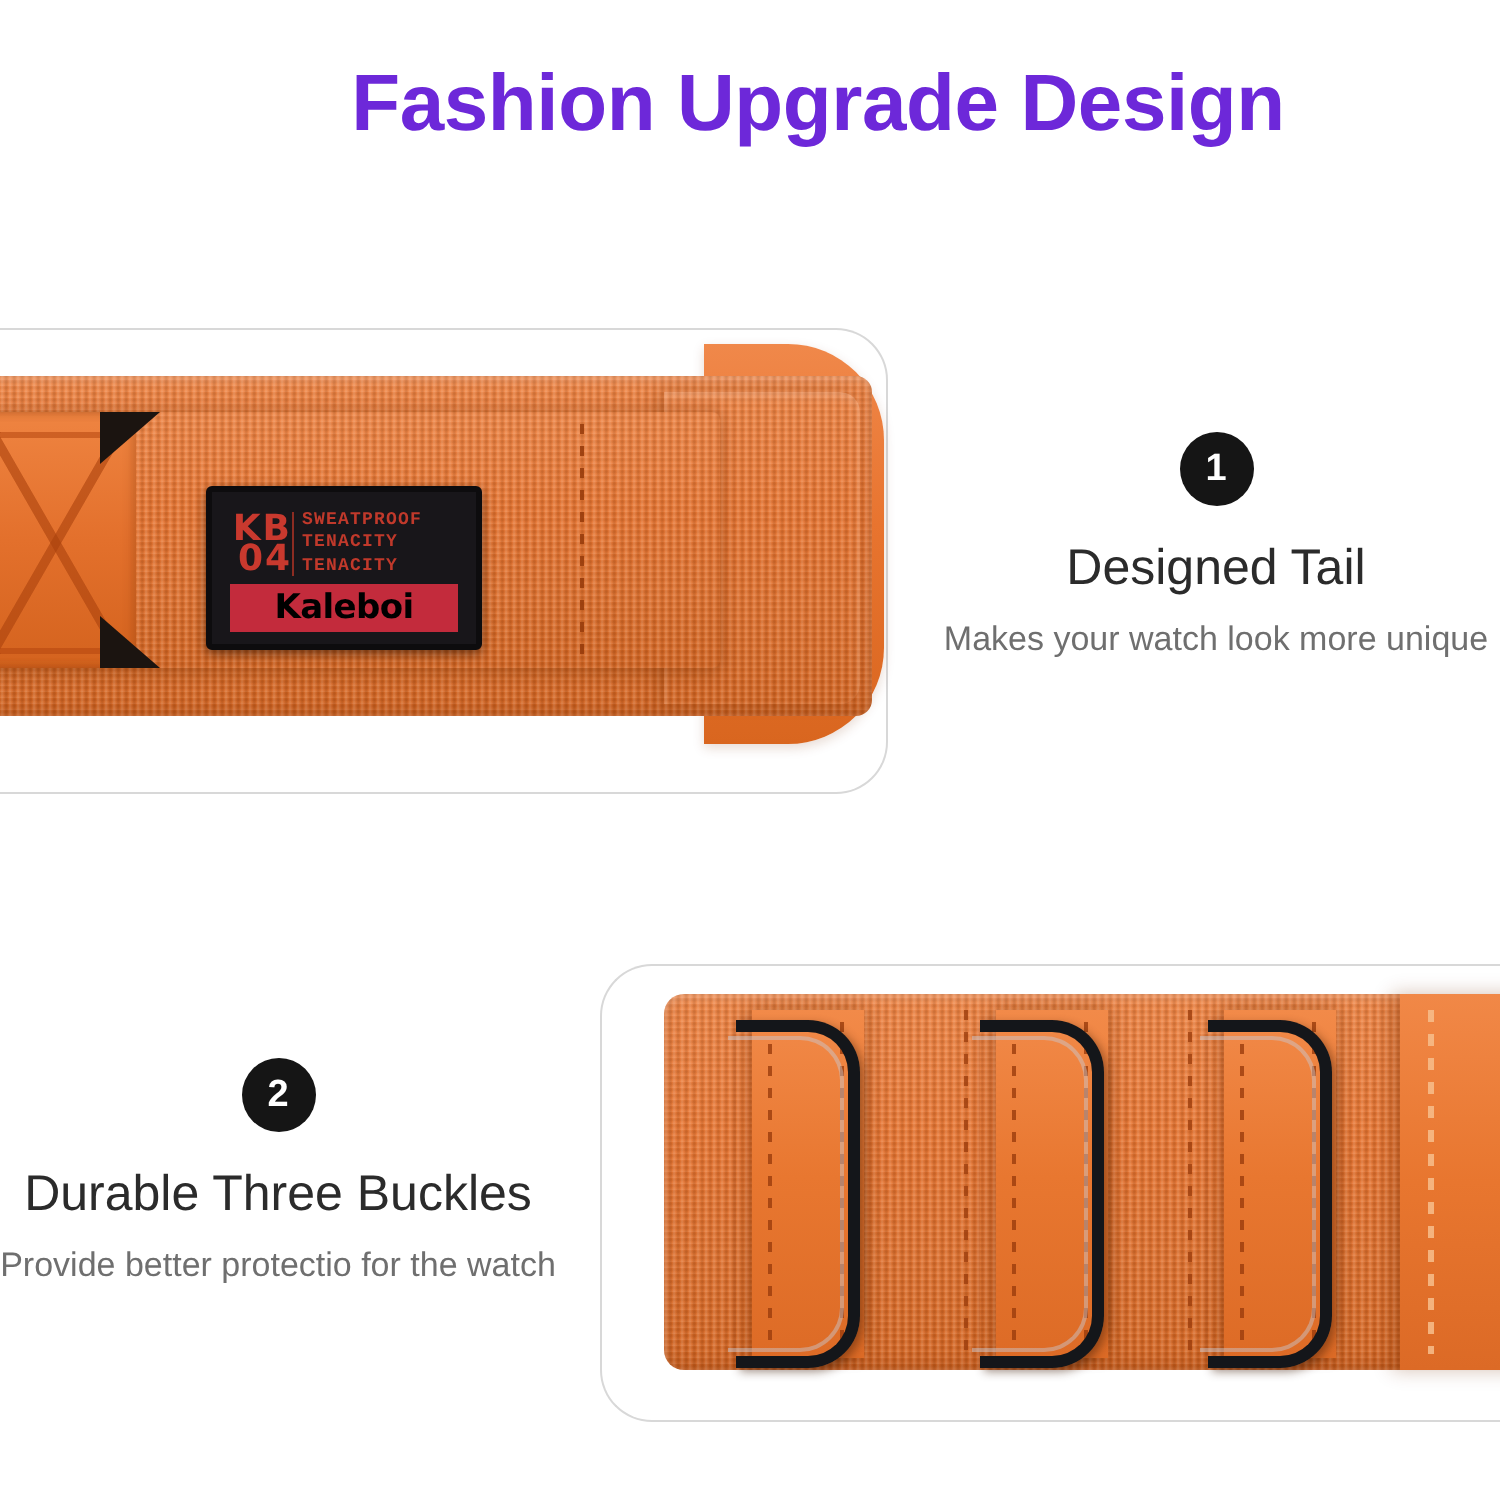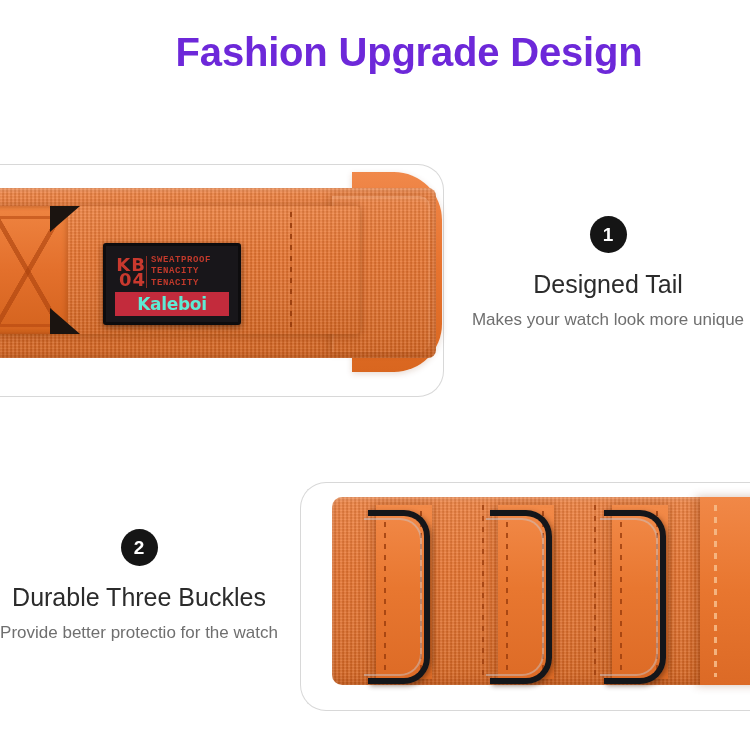--- a/index.html
+++ b/index.html
@@ -160,21 +160,21 @@
     color:#c0392b;font-size:9px;font-weight:bold;line-height:11.5px;
     letter-spacing:.6px;
     font-family:Liberation Mono, monospace;
   }
   .label-banner{
     position:absolute;left:9px;bottom:6px;width:114px;height:24px;
     background:#c32b3c;
     display:flex;align-items:center;justify-content:center;
   }
   .label-brand{
-    color:#5eead4;font-size:17px;font-weight:bold;letter-spacing:-.3px;
+    color:#000000;font-size:17px;font-weight:bold;letter-spacing:-.3px;
     font-family:"DejaVu Sans",sans-serif;
   }
 
   
   .strap-b{
     left:332px;top:497px;width:478px;height:188px;
     border-radius:10px 0 0 10px;
     z-index:2;
   }
   

